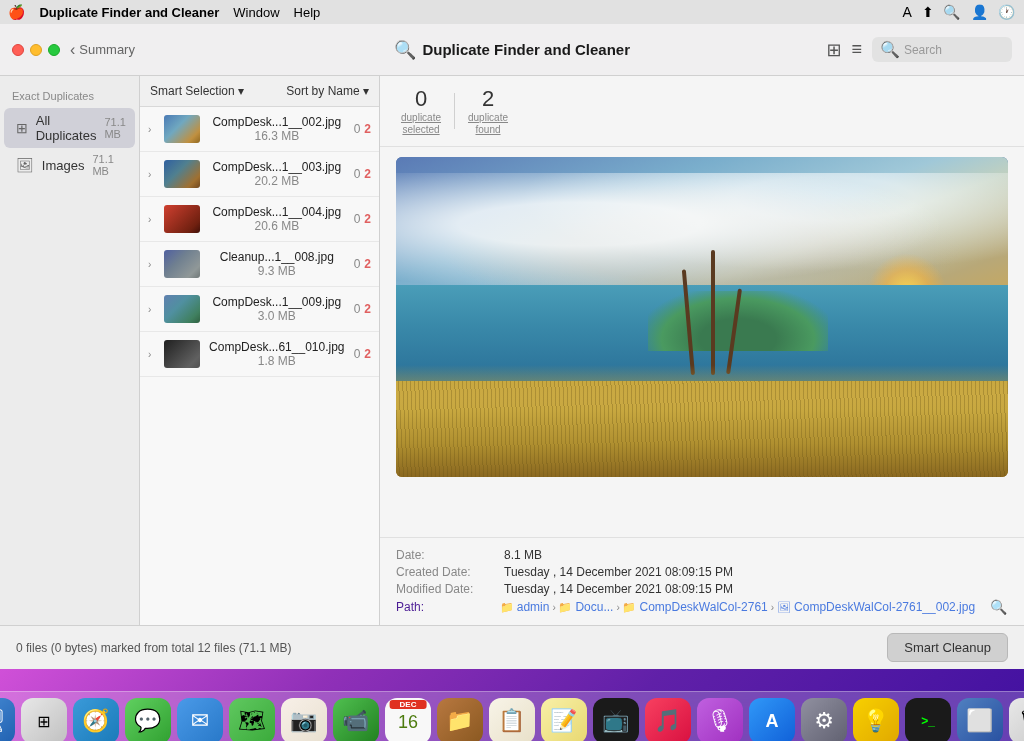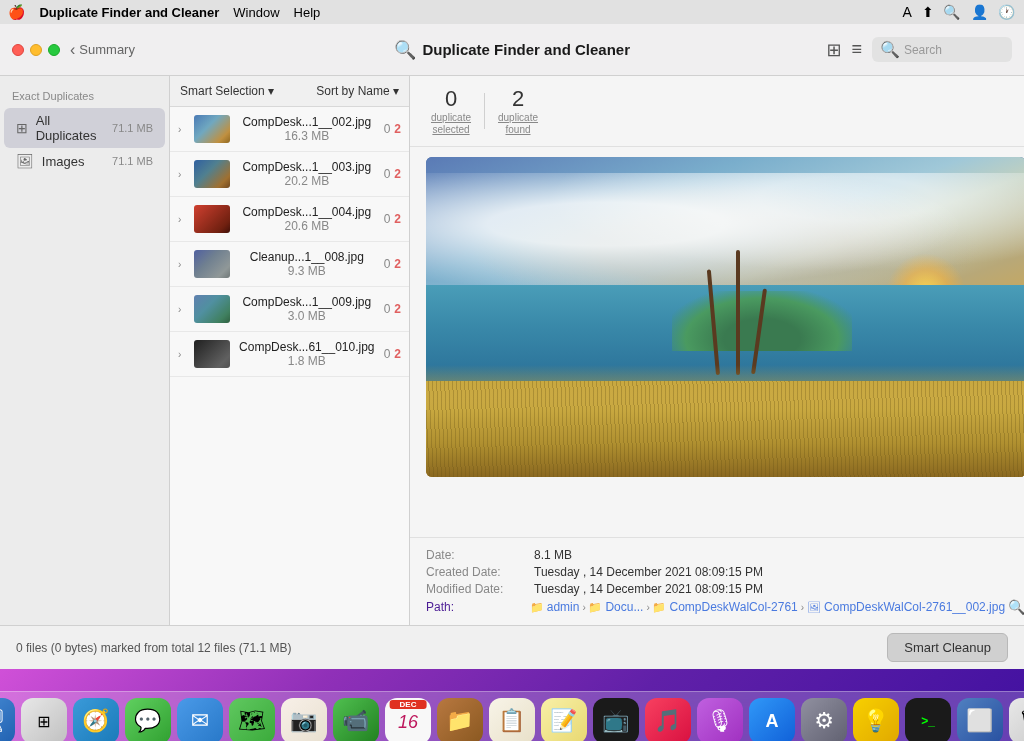--- a/index.html
+++ b/index.html
@@ -108,21 +108,21 @@
 
     
     .main-layout {
       display: flex;
       height: calc(741px - 24px - 52px - 56px - 60px);
       background: #f5f5f5;
     }
 
     
     .sidebar {
-      width: 170px;
+      width: 140px;
       background: #ececec;
       border-right: 1px solid #d0d0d0;
       padding: 10px 0;
       flex-shrink: 0;
     }
     .sidebar-section-title {
       font-size: 11px;
       color: #888;
       padding: 4px 12px 6px;
       font-weight: 500;
@@ -471,24 +471,23 @@
       font-size: 8px;
       font-weight: 700;
       padding: 0 3px;
       border-radius: 3px;
       width: 80%;
       text-align: center;
     }
     .dock-date-num {
       font-size: 18px;
       font-weight: 300;
-      color: #be185d;
+      color: #4d7c0f;
       line-height: 1;
       margin-top: 2px;
-      font-style: italic;
     }
   </style>
 </head>
 <body>
 
 <div class="menu-bar">
   <span class="apple-icon">🍎</span>
   <span class="app-name">Duplicate Finder and Cleaner</span>
   <span class="menu-item">Window</span>
   <span class="menu-item">Help</span>

